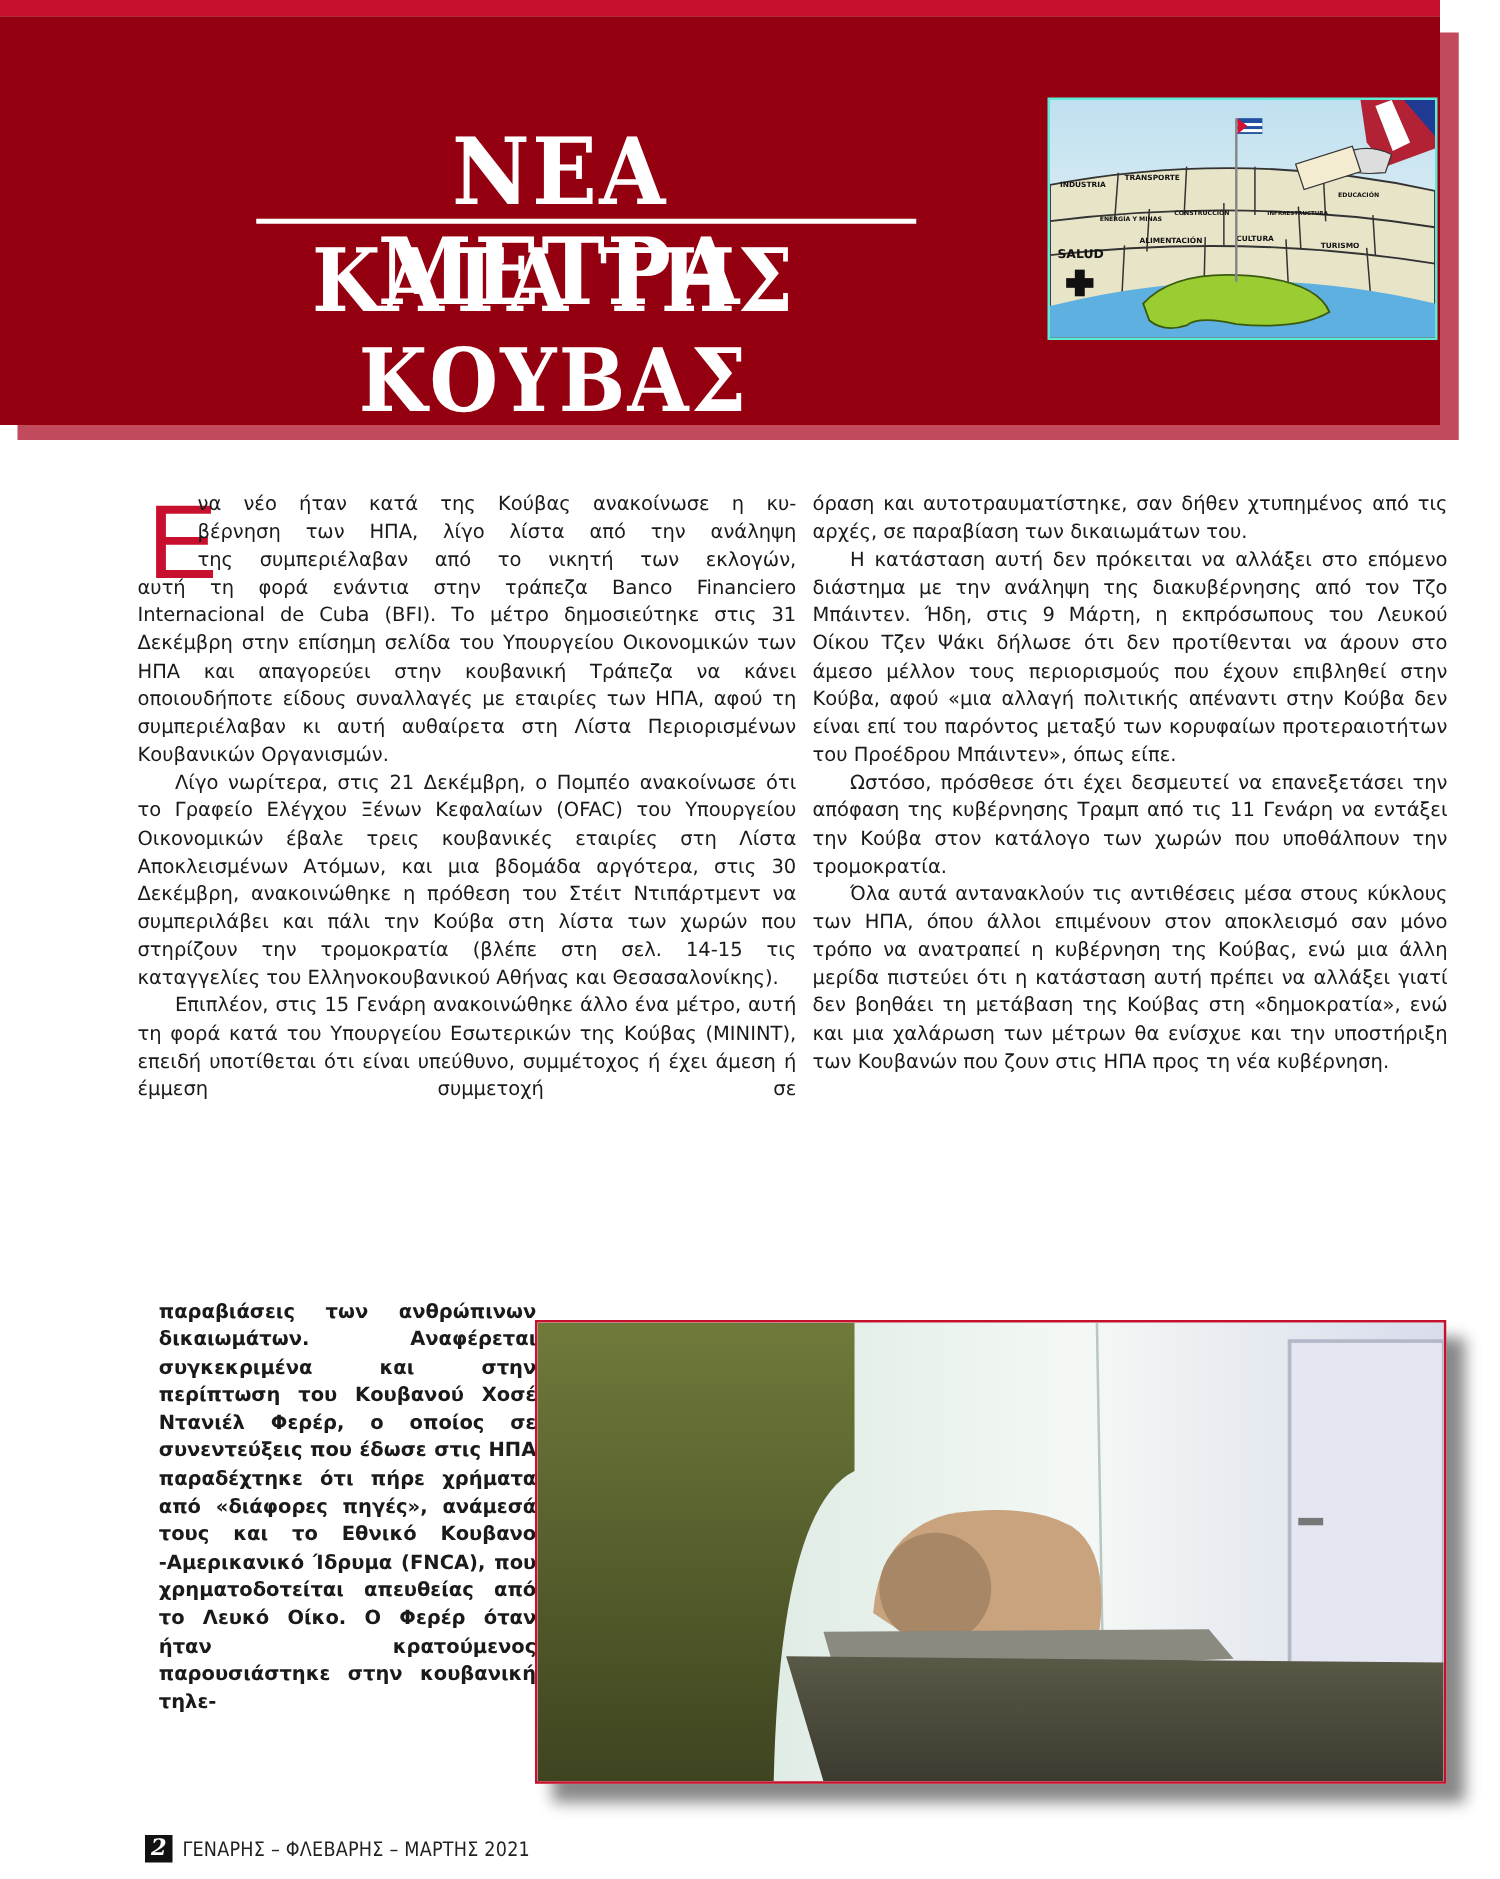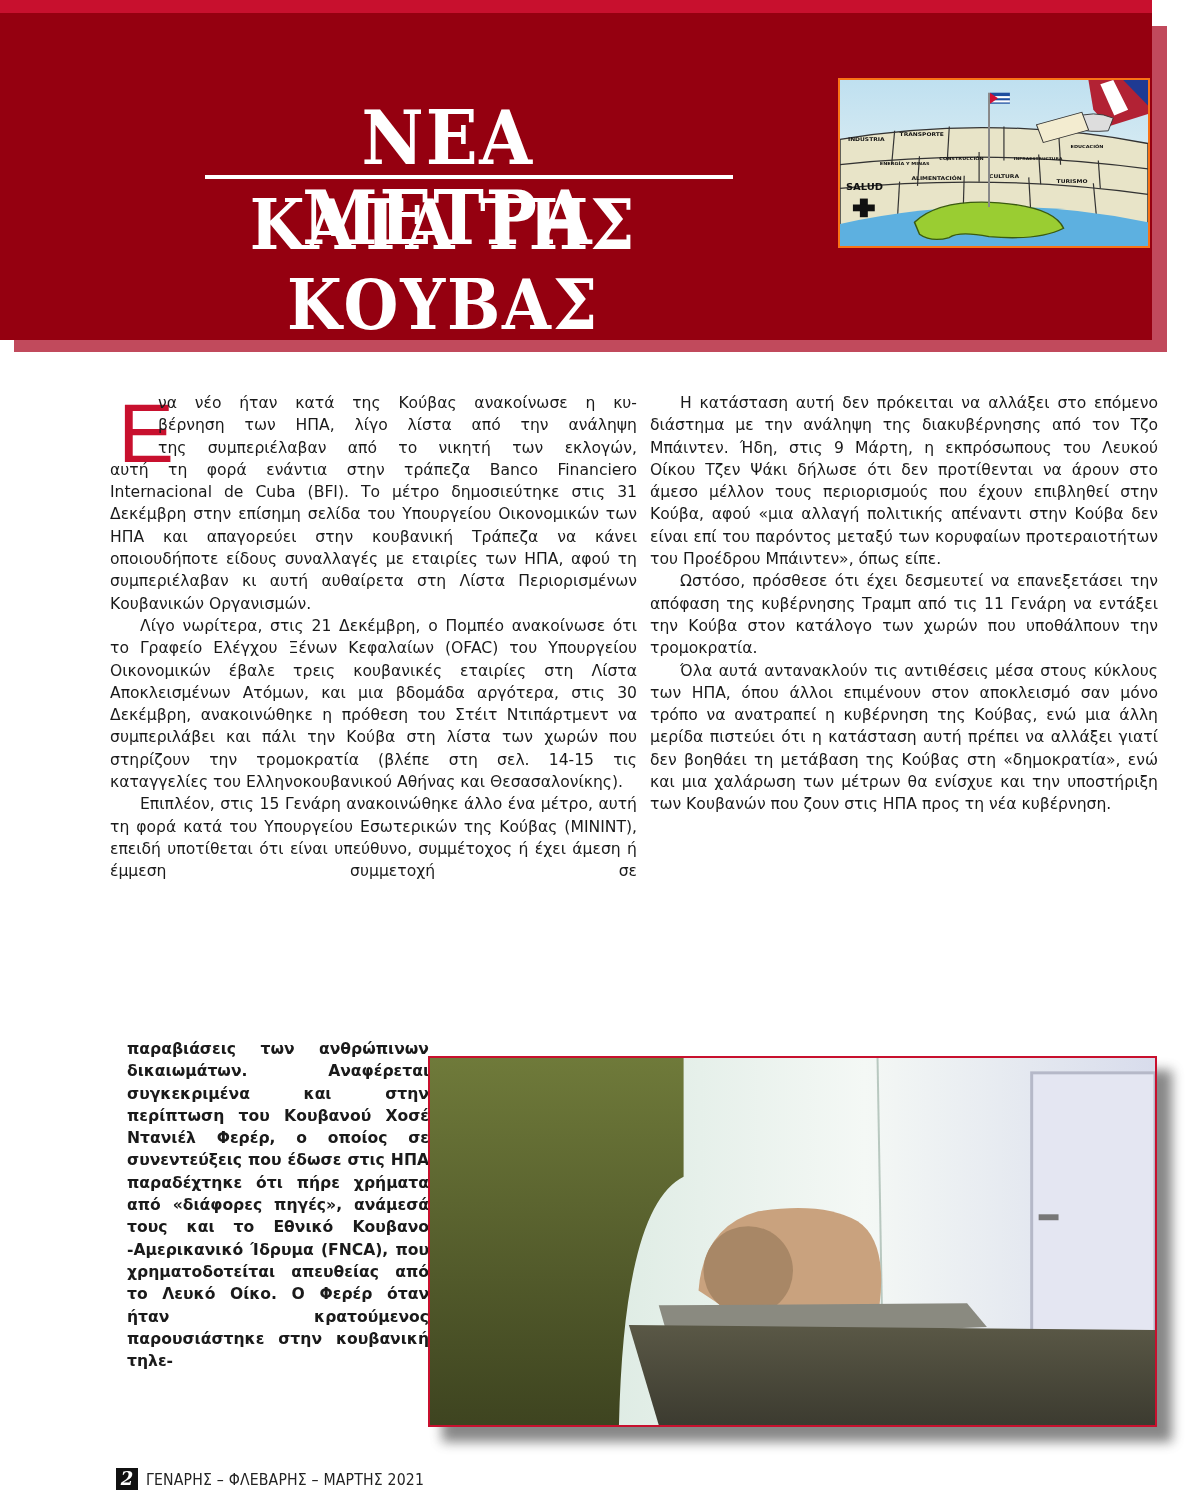--- a/index.html
+++ b/index.html
@@ -15,22 +15,22 @@
     font-family: "DejaVu Serif", serif; font-weight: bold; font-size: 74px; letter-spacing: 2px;
     color: #ffffff; line-height: 80px; transform: scaleX(0.92); transform-origin: left top;
   }
   .title-underline { position: absolute; left: 205px; top: 175px; width: 528px; height: 4px; background: #ffffff; }
   .title-2 {
     position: absolute; left: 146px; top: 185px; width: 660px; text-align: center;
     font-family: "DejaVu Serif", serif; font-weight: bold; font-size: 70px; letter-spacing: 2px;
     color: #ffffff; line-height: 80px; transform: scaleX(0.9); transform-origin: left top;
   }
   .cartoon {
-    position: absolute; left: 838px; top: 78px; width: 312px; height: 170px;
-    background: #f97316; padding: 2px; box-sizing: border-box;
+    position: absolute; left: 838px; top: 78px; width: 312px; height: 194px;
+    background: #5eead4; padding: 2px; box-sizing: border-box;
   }
   .cartoon svg { width: 100%; height: 100%; display: block; }
   .dropcap {
     position: absolute; left: 118px; top: 391px; font-family: "Liberation Sans", sans-serif;
     font-size: 84px; line-height: 84px; color: #c8102e; font-weight: normal;
   }
   .col {
     position: absolute; font-family: "DejaVu Sans", sans-serif; font-size: 15.6px;
     line-height: 22.3px; text-align: justify; color: #1a1a1a;
   }
@@ -129,20 +129,21 @@
   <p class="first">αυτή τη φορά ενάντια στην τράπεζα Banco Financiero Internacional de Cuba (BFI). Το μέτρο δημοσιεύτηκε στις 31 Δεκέμβρη στην επίσημη σελίδα του Υπουργείου Οικονομικών των ΗΠΑ και απαγορεύει στην κουβανική Τράπεζα να κάνει οποιουδήποτε είδους συναλλαγές με εταιρίες των ΗΠΑ, αφού τη συμπεριέλαβαν κι αυτή αυθαίρετα στη Λίστα Περιορισμένων Κουβανικών Οργανισμών.</p>
   <p>Λίγο νωρίτερα, στις 21 Δεκέμβρη, ο Πομπέο ανακοίνωσε ότι το Γραφείο Ελέγχου Ξένων Κεφαλαίων (OFAC) του Υπουργείου Οικονομικών έβαλε τρεις κουβανικές εταιρίες στη Λίστα Αποκλεισμένων Ατόμων, και μια βδομάδα αργότερα, στις 30 Δεκέμβρη, ανακοινώθηκε η πρόθεση του Στέιτ Ντιπάρτμεντ να συμπεριλάβει και πάλι την Κούβα στη λίστα των χωρών που στηρίζουν την τρομοκρατία (βλέπε στη σελ. 14-15 τις καταγγελίες του Ελληνοκουβανικού Αθήνας και Θεσασαλονίκης).</p>
   <p style="text-align-last:justify;">Επιπλέον, στις 15 Γενάρη ανακοινώθηκε άλλο ένα μέτρο, αυτή τη φορά κατά του Υπουργείου Εσωτερικών της Κούβας (MININT), επειδή υποτίθεται ότι είναι υπεύθυνο, συμμέτοχος ή έχει άμεση ή έμμεση συμμετοχή σε</p>
 </div>
 
 <div class="col col-left-b">
   <p class="noindent">παραβιάσεις των ανθρώπινων δικαιωμάτων. Αναφέρεται συγκεκριμένα και στην περίπτωση του Κουβανού Χοσέ Ντανιέλ Φερέρ, ο οποίος σε συνεντεύξεις που έδωσε στις ΗΠΑ παραδέχτηκε ότι πήρε χρήματα από «διάφορες πηγές», ανάμεσά τους και το Εθνικό Κουβανο -Αμερικανικό Ίδρυμα (FNCA), που χρηματοδοτείται απευθείας από το Λευκό Οίκο. Ο Φερέρ όταν ήταν κρατούμενος παρουσιάστηκε στην κουβανική τηλε-</p>
 </div>
 
 <div class="col col-right">
+  <p class="noindent">όραση και αυτοτραυματίστηκε, σαν δήθεν χτυπημένος από τις αρχές, σε παραβίαση των δικαιωμάτων του.</p>
   <p>Η κατάσταση αυτή δεν πρόκειται να αλλάξει στο επόμενο διάστημα με την ανάληψη της διακυβέρνησης από τον Τζο Μπάιντεν. Ήδη, στις 9 Μάρτη, η εκπρόσωπους του Λευκού Οίκου Τζεν Ψάκι δήλωσε ότι δεν προτίθενται να άρουν στο άμεσο μέλλον τους περιορισμούς που έχουν επιβληθεί στην Κούβα, αφού «μια αλλαγή πολιτικής απέναντι στην  Κούβα δεν είναι επί του παρόντος μεταξύ των κορυφαίων προτεραιοτήτων του Προέδρου Μπάιντεν», όπως είπε.</p>
   <p>Ωστόσο, πρόσθεσε ότι έχει δεσμευτεί να επανεξετάσει την απόφαση της κυβέρνησης Τραμπ από τις 11 Γενάρη να εντάξει την Κούβα στον κατάλογο των χωρών που υποθάλπουν την τρομοκρατία.</p>
   <p>Όλα αυτά αντανακλούν τις αντιθέσεις μέσα στους κύκλους των ΗΠΑ, όπου άλλοι επιμένουν στον αποκλεισμό σαν μόνο τρόπο να ανατραπεί η κυβέρνηση της Κούβας, ενώ μια άλλη μερίδα πιστεύει ότι η κατάσταση αυτή πρέπει να αλλάξει γιατί δεν βοηθάει τη μετάβαση της Κούβας στη «δημοκρατία», ενώ και μια χαλάρωση των μέτρων θα ενίσχυε και την υποστήριξη των Κουβανών που ζουν στις ΗΠΑ προς τη νέα κυβέρνηση.</p>
 </div>
 
 <div class="photo-shadow"></div>
 <div class="photo">
   <svg viewBox="0 0 729 371" preserveAspectRatio="none">
     <defs>
       <linearGradient id="wall" x1="0" y1="0" x2="1" y2="0">

